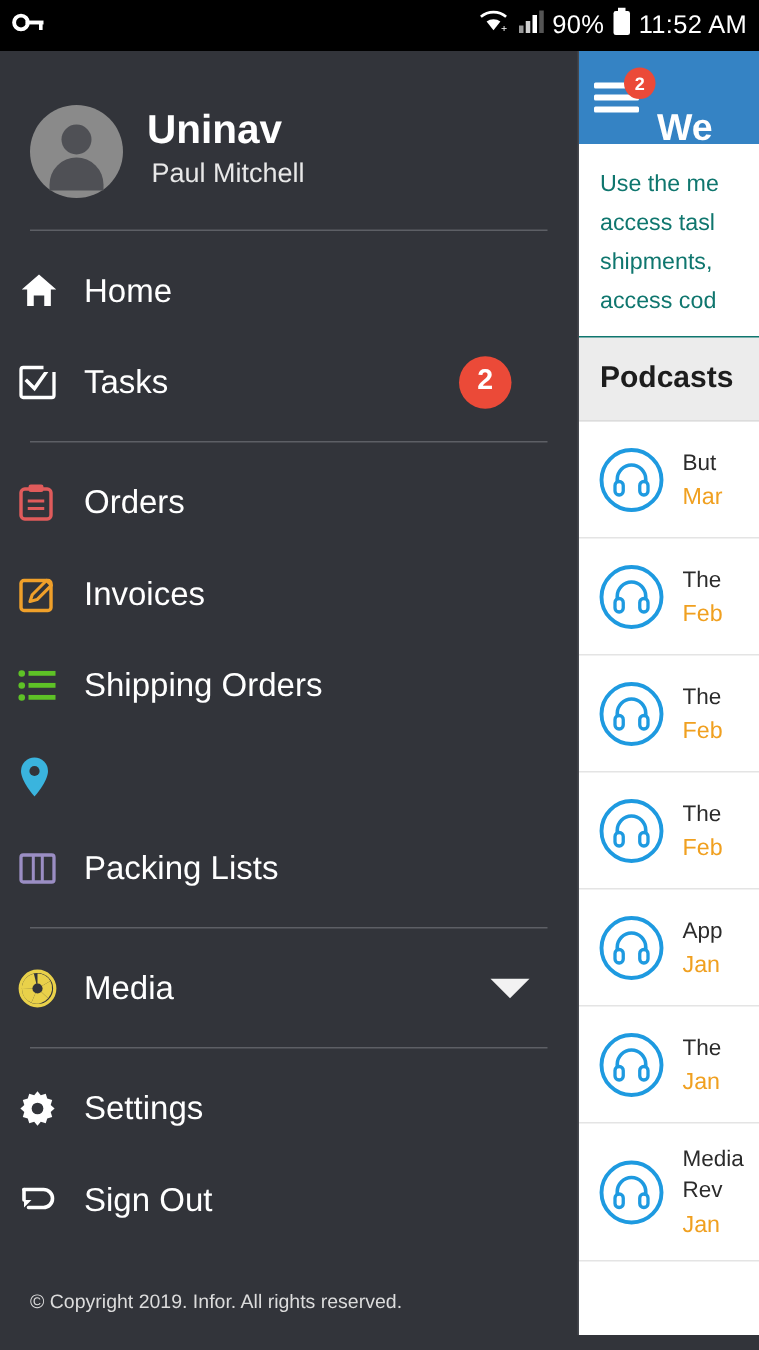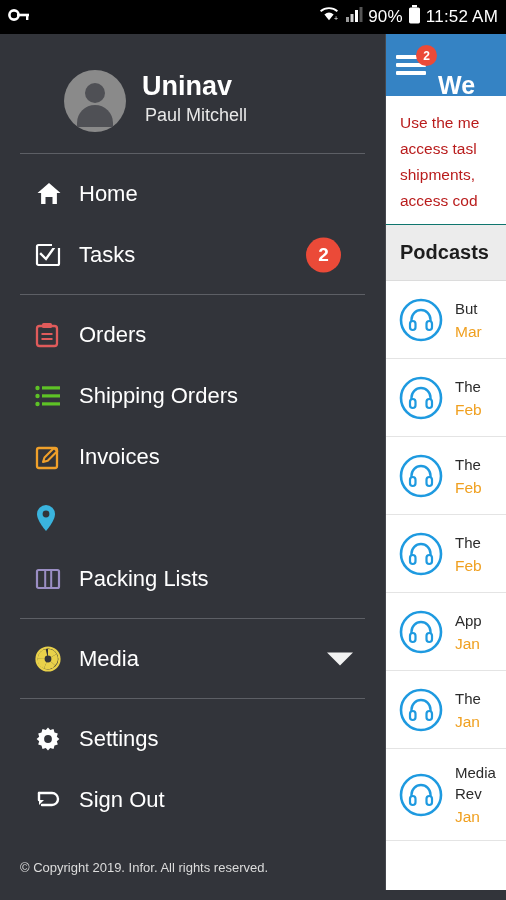--- a/index.html
+++ b/index.html
@@ -36,21 +36,21 @@
   .burger i:nth-child(2){ top:10px; }
   .burger i:nth-child(3){ top:18px; }
   .burger-badge {
     position:absolute; top:-8px; left:20px; min-width:21px; height:21px;
     background:#eb4a38; border-radius:11px; color:#fff; font-size:12px;
     font-weight:bold; display:flex; align-items:center; justify-content:center;
   }
   .appbar-title { color:#fff; font-size:25px; font-weight:bold; white-space:nowrap;margin-top:41px; }
 
   .intro { padding:14px 0 10px 14px; }
-  .intro p { font-size:15.5px; color:#b91c1c; line-height:26px; white-space:nowrap; }
+  .intro p { font-size:15.5px; color:#0f766e; line-height:26px; white-space:nowrap; }
 
   .section-head {
     background:#ececec; border-top:1px solid #0f766e; border-bottom:1px solid #dcdcdc;
     padding:16px 0 16px 14px; font-size:20px; font-weight:bold; color:#1d1d1d;
     white-space:nowrap;
   }
   .podcast-row {
     display:flex; align-items:center; gap:11px; padding:13px 0 13px 12px;
     border-bottom:1px solid #e4e4e4; min-height:78px;
   }
@@ -58,34 +58,34 @@
   .pod-text { min-width:0; }
   .pod-title { font-size:15px; color:#2b2b2b; line-height:21px; white-space:nowrap; }
   .pod-date { font-size:15.5px; color:#f0a020; line-height:21px; white-space:nowrap; margin-top:2px; }
 
   
   .drawer {
     position:absolute; top:34px; left:0; width:386px; height:866px;
     background:#32343a; overflow:hidden;
     border-right:1px solid #46484e;
   }
-  .drawer-head { display:flex; align-items:center; gap:16px; padding:24px 0 0 20px; height:110px;margin-left:44px; }
+  .drawer-head { display:flex; align-items:center; gap:16px; padding:24px 0 0 20px; height:110px; }
   .avatar { width:62px; height:62px; border-radius:50%; background:#8a8a8a; position:relative; flex:none; }
   .avatar .head { position:absolute; top:13px; left:50%; transform:translateX(-50%);
                   width:20px; height:20px; border-radius:50%; background:#4f5055; }
   .avatar .body { position:absolute; bottom:5px; left:50%; transform:translateX(-50%);
                   width:36px; height:22px; border-radius:18px 18px 0 0; background:#4f5055; }
   .names { padding-bottom:4px; }
   .uname { font-size:27px; font-weight:bold; color:#fff; line-height:32px; }
   .fname { font-size:18px; color:#e8e8e8; line-height:26px; padding-left:3px; }
 
   .divider { height:1px; background:#5d5f65; margin:9px 20px 9px 20px; }
 
   .nav-item {
-    display:flex; align-items:center; height:61px; padding-left:35px; position:relative;text-align:center;
+    display:flex; align-items:center; height:61px; padding-left:12px; position:relative;text-align:center;
   }
   .nav-ico { width:44px; flex:none; display:flex; align-items:center; }
   .nav-label { font-size:22px; color:#fff; }
   .nav-badge {
     position:absolute; right:44px; top:50%; transform:translateY(-50%);
     min-width:35px; height:35px; padding:0 8px; background:#eb4a38; border-radius:18px;
     color:#fff; font-size:19px; font-weight:bold;
     display:flex; align-items:center; justify-content:center;
   }
   .caret {
@@ -318,40 +318,40 @@
             <rect x="7" y="1" width="10" height="5" rx="1.5" fill="#e05b5b"></rect>
             <rect x="6.5" y="11" width="11" height="2" fill="#e05b5b"></rect>
             <rect x="6.5" y="16" width="11" height="2" fill="#e05b5b"></rect>
           </svg>
       </span>
       <span class="nav-label">Orders</span>
     </div>
 
     <div class="nav-item">
       <span class="nav-ico">
+        <svg width="26" height="26" viewBox="0 0 26 26">
+            <rect x="2" y="4" width="20" height="20" rx="2" fill="none" stroke="#f0a02a" stroke-width="2.3"></rect>
+            <path d="M8 18 l1.5-4.5 L19 4 l3.2 3.2 L12.7 16.7 Z" fill="none" stroke="#f0a02a" stroke-width="2.1" stroke-linejoin="round"></path>
+          </svg>
+      </span>
+      <span class="nav-label">Invoices</span>
+    </div>
+
+    <div class="nav-item">
+      <span class="nav-ico">
         <svg width="26" height="22" viewBox="0 0 26 22">
             <circle cx="2.5" cy="3" r="2.2" fill="#5ec226"></circle>
             <circle cx="2.5" cy="11" r="2.2" fill="#5ec226"></circle>
             <circle cx="2.5" cy="19" r="2.2" fill="#5ec226"></circle>
             <rect x="7" y="1.3" width="18" height="3.2" fill="#5ec226"></rect>
             <rect x="7" y="9.3" width="18" height="3.2" fill="#5ec226"></rect>
             <rect x="7" y="17.3" width="18" height="3.2" fill="#5ec226"></rect>
           </svg>
       </span>
       <span class="nav-label">Shipping Orders</span>
-    </div>
-
-    <div class="nav-item">
-      <span class="nav-ico">
-        <svg width="26" height="26" viewBox="0 0 26 26">
-            <rect x="2" y="4" width="20" height="20" rx="2" fill="none" stroke="#f0a02a" stroke-width="2.3"></rect>
-            <path d="M8 18 l1.5-4.5 L19 4 l3.2 3.2 L12.7 16.7 Z" fill="none" stroke="#f0a02a" stroke-width="2.1" stroke-linejoin="round"></path>
-          </svg>
-      </span>
-      <span class="nav-label">Invoices</span>
     </div>
 
     <div class="nav-item">
       <span class="nav-ico">
         <svg width="22" height="28" viewBox="0 0 22 28">
             <path d="M11 1 a9 9 0 0 1 9 9 c0 7-9 17-9 17 S2 17 2 10 a9 9 0 0 1 9-9 Z" fill="#3ab4de"></path>
             <circle cx="11" cy="10" r="3.4" fill="#32343a"></circle>
           </svg>
       </span>
     </div>

